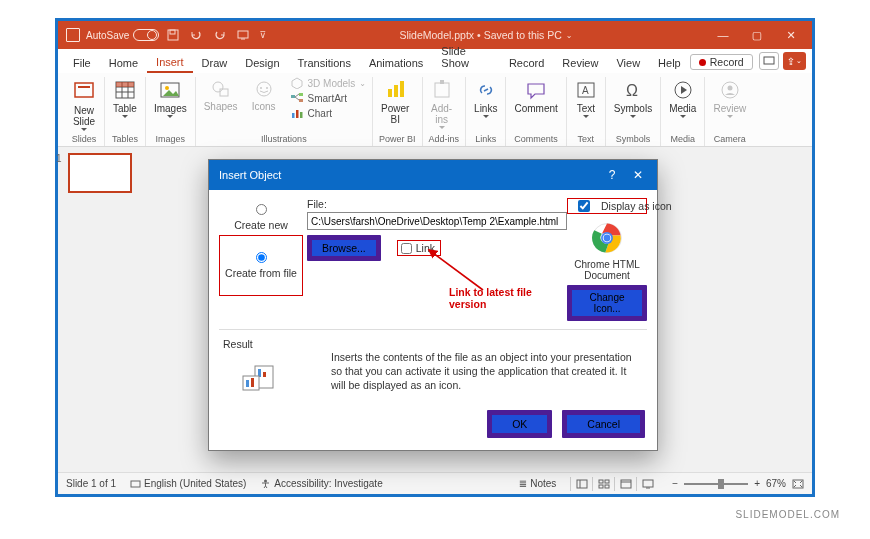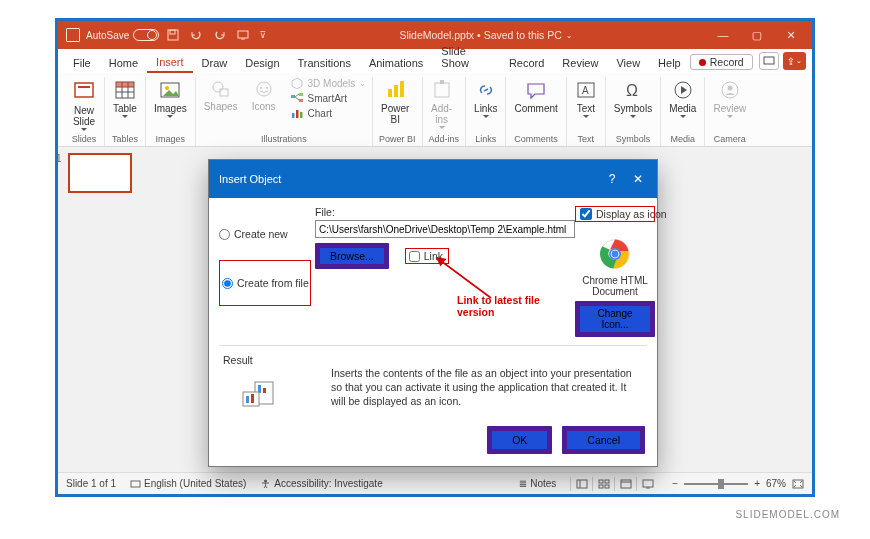--- a/index.html
+++ b/index.html
@@ -38,38 +38,38 @@
   .sm-row{display:flex;flex-direction:column;gap:3px;font-size:10px;color:#555;}
   .sm-row .line{display:flex; align-items:center; gap:4px;}
   .sm-row .line.d{opacity:.45;}
   
   .workspace { position:relative; background:#f1f1f1; height:325px; display:flex; }
   .thumbcol { width:86px; padding:6px 8px 6px 10px; }
   .thumb { border:2px solid #c43e1c; background:#fff; width:64px; height:40px; position:relative;}
   .thumbnum { position:absolute; left:-12px; top:0; font-size:10px; color:#666;}
   
   .dialog { position:absolute; left:150px; top:12px; width:450px; background:#fff; box-shadow:0 10px 25px rgba(0,0,0,.35); border:1px solid #7a7a7a;}
-  .dlg-title { background:#0b6ac6; color:#fff; height:38px; display:flex; align-items:center; padding:0 6px 0 10px; font-size:11px;}
+  .dlg-title { background:#0b6ac6; color:#fff; height:30px; display:flex; align-items:center; padding:0 6px 0 10px; font-size:11px;}
   .dlg-title .sp{flex:1;}
   .dlg-title .hbtn{width:26px;text-align:center;font-size:12px;}
   .dlg-body { padding:8px 10px 4px 10px; }
   .dlg-row { display:flex; }
   .opt-col { width:92px; padding-top:2px;}
-  .opt { display:flex; align-items:flex-end; gap:4px; font-size:10.5px; margin:20px 0; white-space:nowrap;}
+  .opt { display:flex; align-items:center; gap:4px; font-size:10.5px; margin:4px 0; white-space:nowrap;flex-direction:column;}
   .opt input[type=radio]{margin:0;width:11px;height:11px;}
   .opt.boxed{ border:1.5px solid #d40000; padding:16px 2px; }
   .file-col { flex:1; padding-left:4px; position:relative;}
   .file-col .lbl{font-size:10.5px; margin-bottom:2px;}
   .file-col input[type=text]{ width:260px; border:1px solid #888; font-size:10px; padding:2px 3px; height:18px;}
   .browse-row { display:flex; align-items:center; gap:16px; margin-top:5px;}
   .btn { border:5px solid #4c1d95; background:#1d4ed8; padding:2px 10px; font-size:10.5px; border-radius:1px;}
   .linkbox{ border:1.5px solid #d40000; padding:1px 5px 1px 3px; display:flex; align-items:center; gap:4px; font-size:10.5px;}
   .linkbox input{margin:0;width:11px;height:11px;}
   .icon-col { width:80px; text-align:center; font-size:10px; padding-top:0;}
-  .disp-check { border:1.5px solid #d40000; display:flex; align-items:center; gap:4px; font-size:10.5px; padding:1px 4px; white-space:nowrap; margin-bottom:13px; justify-content:flex-start;}
+  .disp-check { border:1.5px solid #d40000; display:flex; align-items:center; gap:11px; font-size:10.5px; padding:1px 10px; white-space:nowrap; margin-bottom:5px; justify-content:flex-start;}
   .disp-check input{accent-color:#0b6ac6;width:12px;height:12px;margin:0;}
   .chrome-ic { width:34px; height:34px; margin:2px auto 2px auto;}
   .ic-label{ line-height:1.1; margin-bottom:4px;}
   .sep{ border-top:1px solid #ddd; margin:8px 0;}
   .result-row{ display:flex; gap:10px; padding:0 4px;}
   .result-lbl{ font-size:10.5px; width:48px;}
   .result-ic{ width:40px; padding-top:14px; margin-left:18px;}
   .result-txt{ flex:1; font-size:10.5px; color:#333; line-height:1.35; padding-top:0;margin-left:40px;}
   .dlg-foot{ display:flex; justify-content:flex-end; gap:10px; padding:10px 12px 12px 0;}
   .dlg-foot .btn{ padding:3px 20px;}

